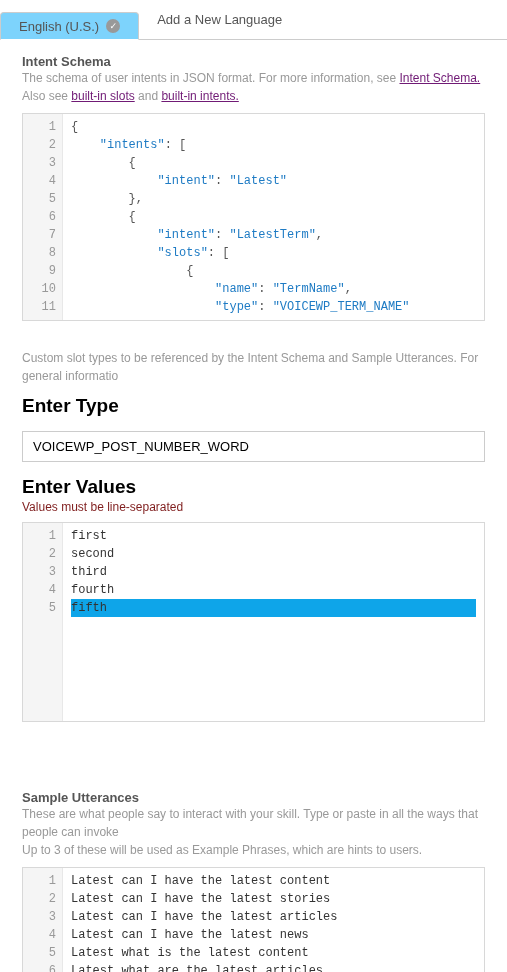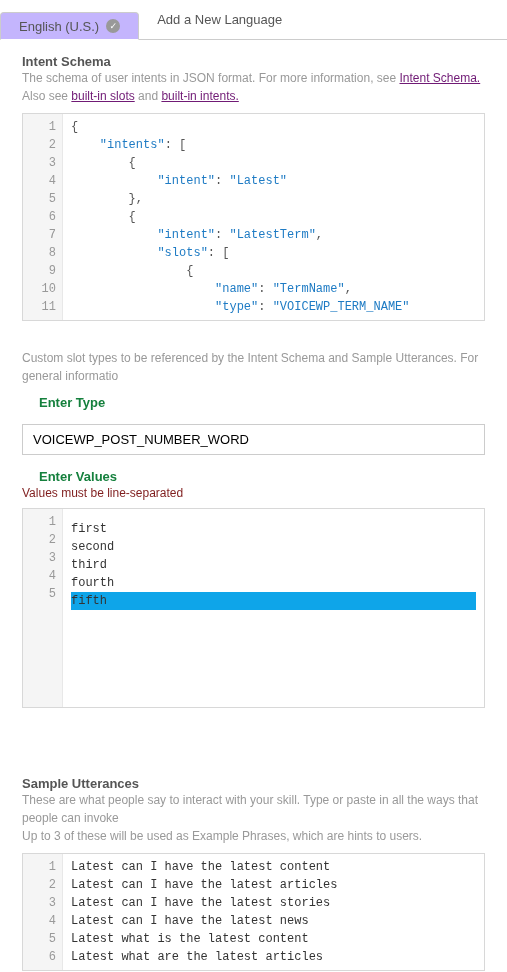--- a/index.html
+++ b/index.html
@@ -1,38 +1,38 @@
 <!DOCTYPE html>
 <html><head>
 <meta charset="utf-8">
 <style>
 * { box-sizing: border-box; margin: 0; padding: 0; }
 body { font-family: -apple-system, BlinkMacSystemFont, "Segoe UI", Helvetica, Arial, sans-serif; font-size: 13px; color: #333; background: #fff; width: 507px; }
 .tabs { display: flex; border-bottom: 1px solid #ccc; margin-bottom: 14px; height: 40px; }
 .tab { padding: 0 18px; display: flex; align-items: center; font-size: 13px; color: #555; cursor: pointer; }
-.tab.active { border: 1px solid #ccc; border-bottom: 1px solid #fff; border-top-left-radius: 4px; border-top-right-radius: 4px; background: #c4b5fd; margin-bottom: -1px; margin-top: 12px; }
+.tab.active { border: 1px solid #ccc; border-bottom: 1px solid #fff; border-top-left-radius: 4px; border-top-right-radius: 4px; background: #7dd3fc; margin-bottom: -1px; margin-top: 12px; }
 .tab-check { display: inline-flex; width: 14px; height: 14px; border-radius: 50%; background: #999; color: #fff; font-size: 9px; align-items: center; justify-content: center; margin-left: 7px; }
 .section { padding: 0 22px; }
 .section-title { font-weight: bold; font-size: 13px; color: #555; }
 .section-desc { font-size: 12px; color: #999; line-height: 1.5; }
 .section-desc a { color: #701a75; text-decoration: underline; }
 .optional { font-weight: normal; color: #999; font-size: 12px; }
 .code-box { border: 1px solid #d8d8d8; margin-top: 8px; display: flex; font-family: "Courier New", monospace; font-size: 12px; background: #fff; }
 .gutter { background: #f5f5f5; color: #999; text-align: right; padding: 4px 6px 4px 0; border-right: 1px solid #e8e8e8; user-select: none; min-width: 40px; }
 .gutter div { line-height: 18px; }
 .code-content { padding: 4px 8px; flex: 1; white-space: pre; overflow: hidden; }
 .code-content div { line-height: 18px; }
 .tok-key { color: #1e7bc4; }
 .tok-str { color: #1e7bc4; }
 .tok-brace { color: #555; }
 .input-field { width: calc(100% - 0px); margin-left: 0; border: 1px solid #ccc; padding: 7px 10px; font-size: 13px; margin-top: 14px; }
-.subhead { font-weight: bold; font-size: 13px; color: #15803d; margin-top: 14px; margin-left: 17px; }
+.subhead { font-weight: bold; font-size: 19px; color: #000000; margin-top: 14px; }
 .subdesc { font-size: 12px; color: #7f1d1d; margin-top: 2px; }
 .values-box { border: 1px solid #d8d8d8; margin-top: 8px; display: flex; font-family: "Courier New", monospace; font-size: 12px; background: #fff; height: 200px; }
-.values-content { padding: 4px 8px; flex: 1; margin-top: 7px; }
+.values-content { padding: 4px 8px; flex: 1; }
 .values-content div { line-height: 18px; }
 .hl-row { background: #0ea5e9; font-family: Liberation Mono, monospace; }
 .gap { height: 68px; }
 .utter-box { border: 1px solid #d8d8d8; margin-top: 8px; display: flex; font-family: "Courier New", monospace; font-size: 12px; background: #fff; }
 .utter-content { padding: 4px 8px; flex: 1; }
 .utter-content div { line-height: 18px; }
 </style>
 </head>
 <body>
 
@@ -106,20 +106,20 @@
     <div class="gutter" id="utter-gutter">
         <div>1</div>
         <div>2</div>
         <div>3</div>
         <div>4</div>
         <div>5</div>
         <div>6</div>
       </div>
     <div class="utter-content" id="utter-content">
         <div>Latest can I have the latest content</div>
+        <div>Latest can I have the latest stories</div>
         <div>Latest can I have the latest articles</div>
-        <div>Latest can I have the latest stories</div>
         <div>Latest can I have the latest news</div>
         <div>Latest what is the latest content</div>
         <div>Latest what are the latest articles</div>
       </div>
   </div>
 </div>
 
 </body></html>

